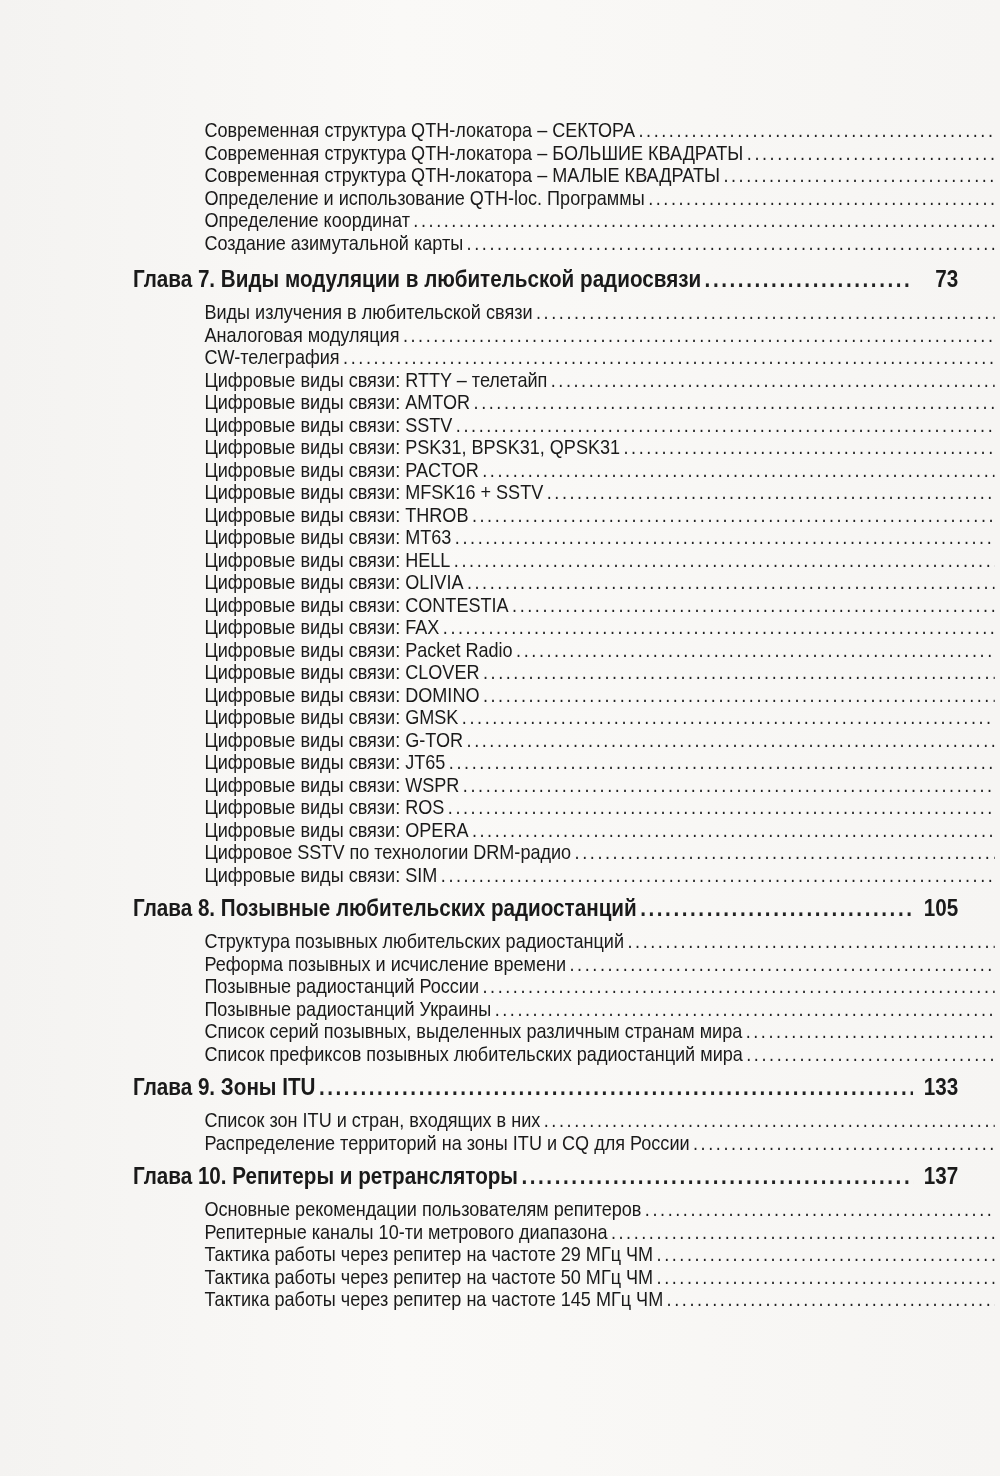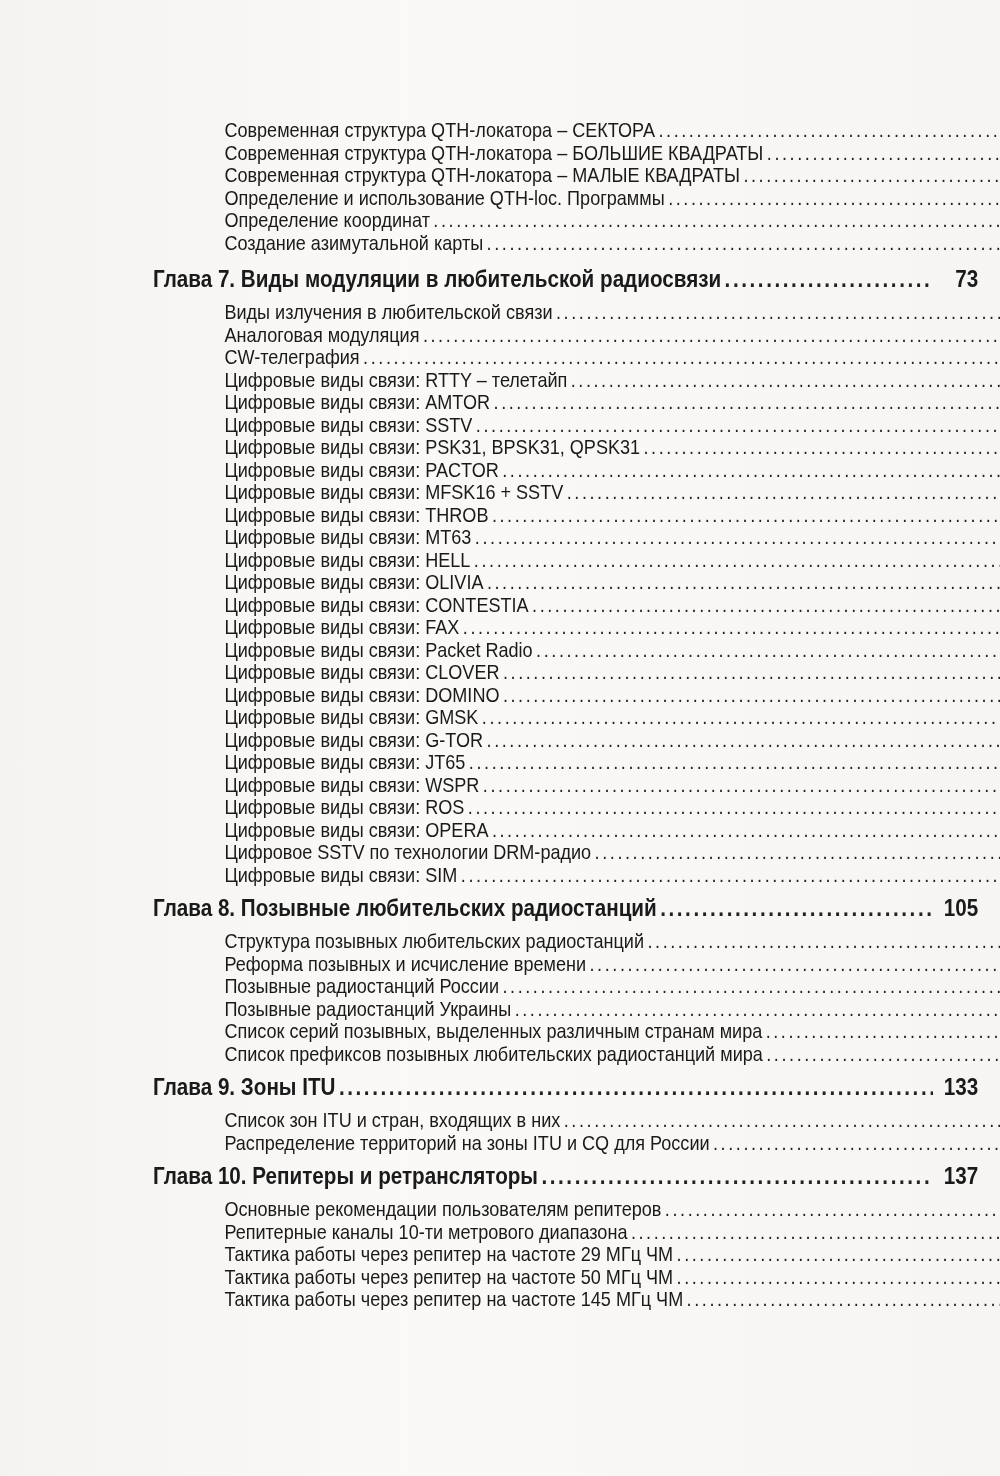--- a/index.html
+++ b/index.html
@@ -19,21 +19,20 @@
       position: absolute;
       left: 0; top: 0;
       width: 1000px; height: 1476px;
       background: linear-gradient(90deg, #f4f3f1 0%, #faf9f7 40%, #f6f5f3 100%);
     }
     .toc {
       position: absolute;
       left: 133px;
       top: 119px;
       width: 825px;
-      margin-left: 20px;
     }
     .entry {
       display: flex;
       align-items: baseline;
       white-space: nowrap;
       font-family: "Liberation Sans", sans-serif;
       transform: scaleX(0.86);
       transform-origin: left center;
       width: 116.3%;
     }

